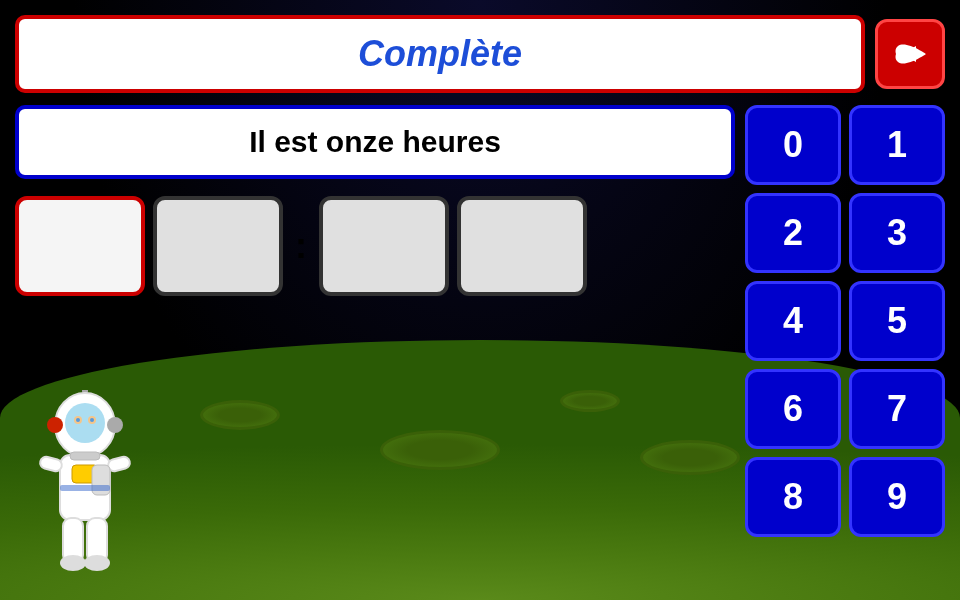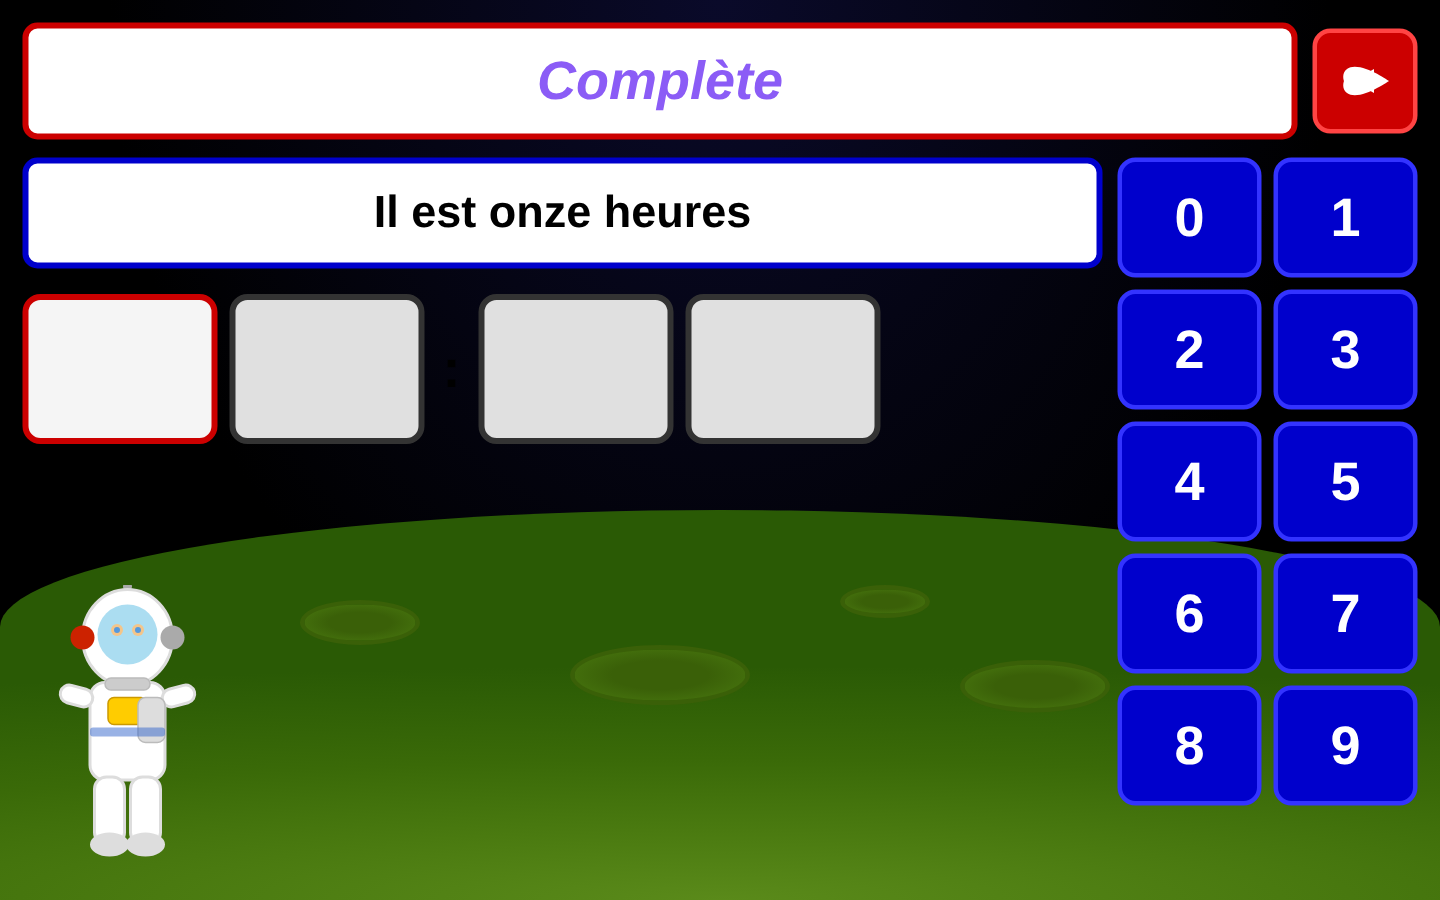--- a/index.html
+++ b/index.html
@@ -79,21 +79,21 @@
       background: white;
       border: 4px solid #cc0000;
       border-radius: 10px;
       padding: 14px 20px;
       text-align: center;
     }
 
     #title-text {
       font-size: 36px;
       font-weight: bold;
-      color: #8b5cf6;
+      color: #1d4ed8;
       font-style: italic;
     }
 
     #back-button {
       width: 70px;
       height: 70px;
       background: #cc0000;
       border: 3px solid #ff4444;
       border-radius: 12px;
       display: flex;

